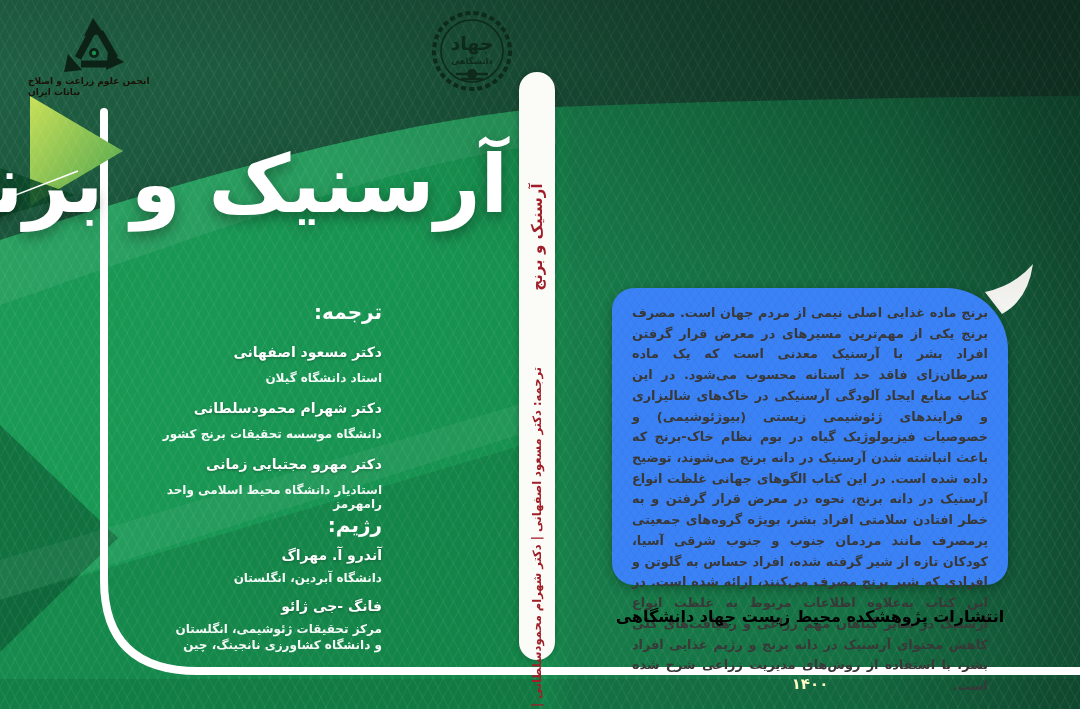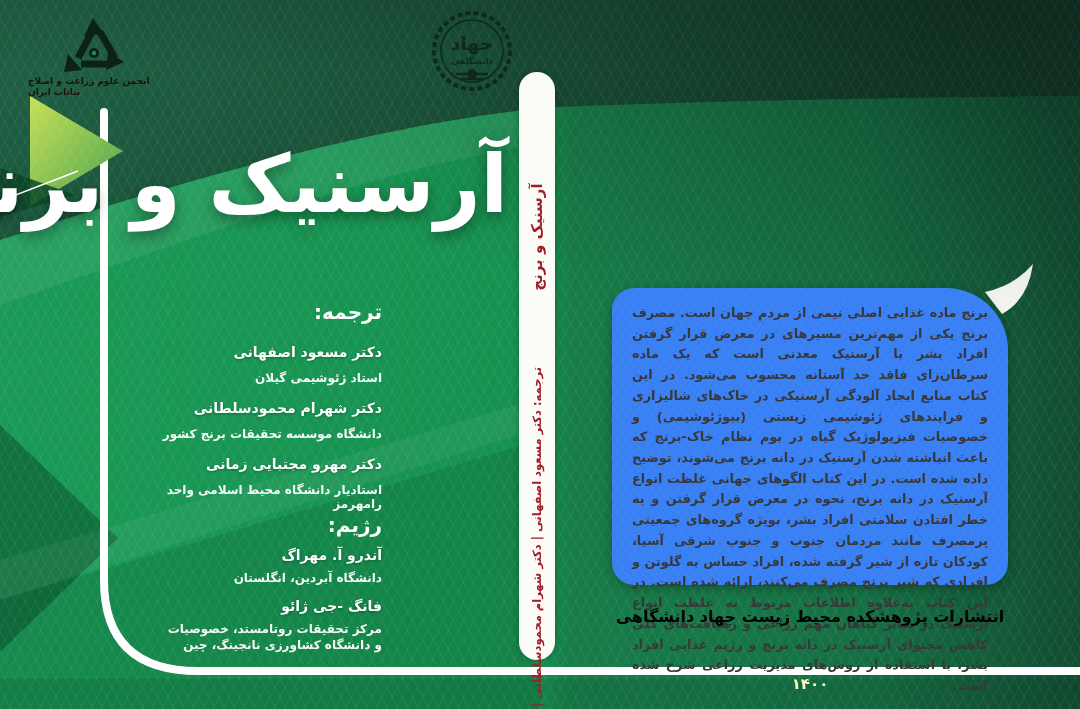--- a/index.html
+++ b/index.html
@@ -154,35 +154,35 @@
       </g>
     </svg>
   </div>
 
   <h1 class="title">آرسنیک و برنج</h1>
 
   <div class="credits">
     <div class="h-block" style="top:300px">ترجمه:</div>
 
     <div class="p-name" style="top:344px">دکتر مسعود اصفهانی</div>
-    <div class="p-aff" style="top:371px">استاد ژئوشیمی گیلان</div>
+    <div class="p-aff" style="top:371px">استاد دانشگاه گیلان</div>
 
     <div class="p-name" style="top:400px">دکتر شهرام محمودسلطانی</div>
     <div class="p-aff" style="top:427px">دانشگاه موسسه تحقیقات برنج کشور</div>
 
     <div class="p-name" style="top:456px">دکتر مهرو مجتبایی زمانی</div>
     <div class="p-aff" style="top:483px">استادیار دانشگاه محیط اسلامی واحد رامهرمز</div>
 
     <div class="h-block" style="top:513px">رژیم:</div>
 
     <div class="p-name" style="top:547px">آندرو آ. مهراگ</div>
     <div class="p-aff" style="top:571px">دانشگاه آبردین، انگلستان</div>
 
     <div class="p-name" style="top:598px">فانگ -جی ژائو</div>
-    <div class="p-aff" style="top:622px">مرکز تحقیقات روتامستد، خصوصیات</div>
+    <div class="p-aff" style="top:622px">مرکز تحقیقات ژئوشیمی، انگلستان</div>
     <div class="p-aff" style="top:638px">و دانشگاه کشاورزی نانجینگ، چین</div>
   </div>
 
   <div class="spine">
     <div class="spine-txt spine-title">آرسنیک و برنج</div>
     <div class="spine-txt spine-credits">ترجمه: دکتر مسعود اصفهانی | دکتر شهرام محمودسلطانی | دکتر مهرو مجتبایی زمانی</div>
   </div>
 
   <div class="summary-box">
     <div class="tex"></div>

